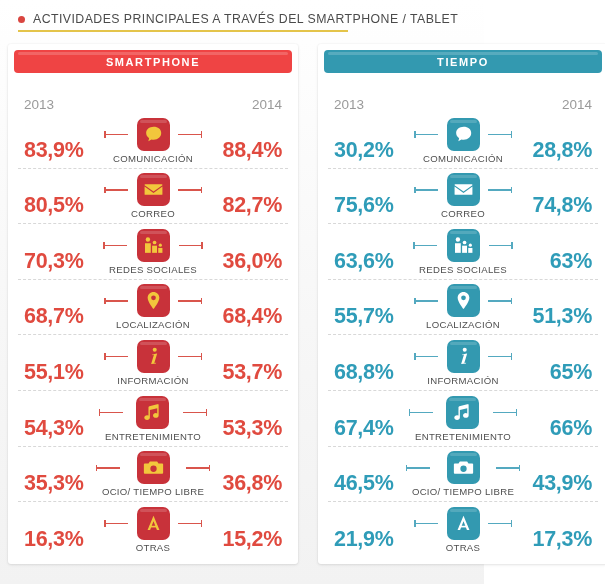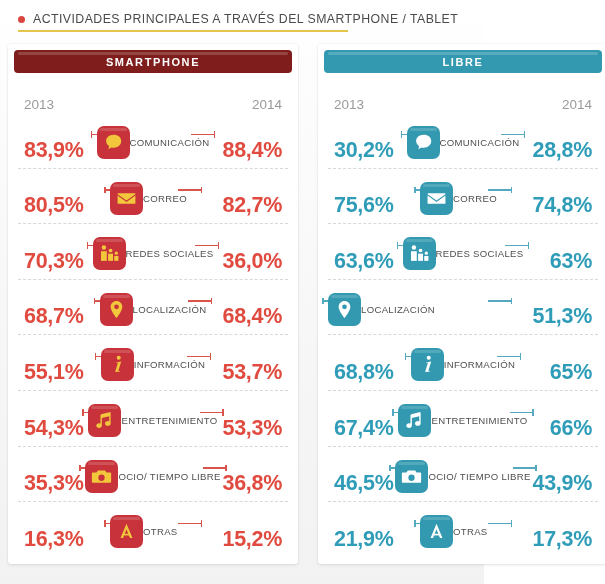--- a/index.html
+++ b/index.html
@@ -75,21 +75,21 @@
     background: rgba(255,255,255,.18);
   }
   .panel-head-label {
     color: #ffffff;
     font-size: 11px;
     font-weight: bold;
     letter-spacing: 1.6px;
     position: relative;
     z-index: 1;
   }
-  .panel.smartphone .panel-head { background: #7f1d1d; }
+  .panel.smartphone .panel-head { background: #ef4444; }
   .panel.tablet     .panel-head { background: #3399b0; }
 
   
   .years {
     display: flex; justify-content: space-between;
     padding: 8px 16px 0 16px;
     color: #9a9a9a;
     font-size: 13.5px;
     margin-top: 16px;
   }
@@ -114,21 +114,21 @@
   .val.left  { text-align: left;  padding-left: 6px; }
   .val.right { text-align: right; padding-right: 6px; }
   .panel.smartphone .val { color: #e04a3f; }
   .panel.tablet     .val { color: #2f9cb8; }
 
   .mid {
     flex: 1;
     position: relative;
     height: 52px;
     display: flex;
-    flex-direction: row;
+    flex-direction: column;
     align-items: center;
   }
   .conn {
     position: absolute;
     top: 18px;
     height: 1.5px;
   }
   .conn.l { left: -6px;  width: 24px; }
   .conn.r { right: -6px; width: 24px; }
   .conn::before{
@@ -310,21 +310,21 @@
                 </svg>
               </div>
               <div class="cat">OTRAS</div>
             </div>
             <div class="val right">15,2%</div>
           </div>
         </div>
       </div>
       <div class="panel tablet">
         <div class="panel-head">
-          <span class="panel-head-label">LIBRE</span>
+          <span class="panel-head-label">TIEMPO</span>
         </div>
         <div class="years">
           <span>2013</span>
           <span>2014</span>
         </div>
         <div class="rows">
           <div class="row">
             <div class="val left">30,2%</div>
             <div class="mid">
               <span class="conn l"></span>
@@ -367,20 +367,21 @@
                     <circle cx="19.8" cy="11.6" r="1.8"></circle>
                     <path d="M17.4 14.8h4.8v5.6h-4.8z"></path>
                   </g>
                 </svg>
               </div>
               <div class="cat">REDES SOCIALES</div>
             </div>
             <div class="val right">63%</div>
           </div>
           <div class="row">
+            <div class="val left">55,7%</div>
             <div class="mid">
               <span class="conn l"></span>
               <span class="conn r"></span>
               <div class="icon-box">
                 <svg width="21" height="21" viewBox="0 0 24 24">
                   <path class="glyph" d="M12 2.2c-3.7 0-6.7 3-6.7 6.7 0 5 6.7 12.9 6.7 12.9s6.7-7.9 6.7-12.9c0-3.7-3-6.7-6.7-6.7zm0 9.4a2.7 2.7 0 1 1 0-5.4 2.7 2.7 0 0 1 0 5.4z"></path>
                 </svg>
               </div>
               <div class="cat">LOCALIZACIÓN</div>
             </div>

